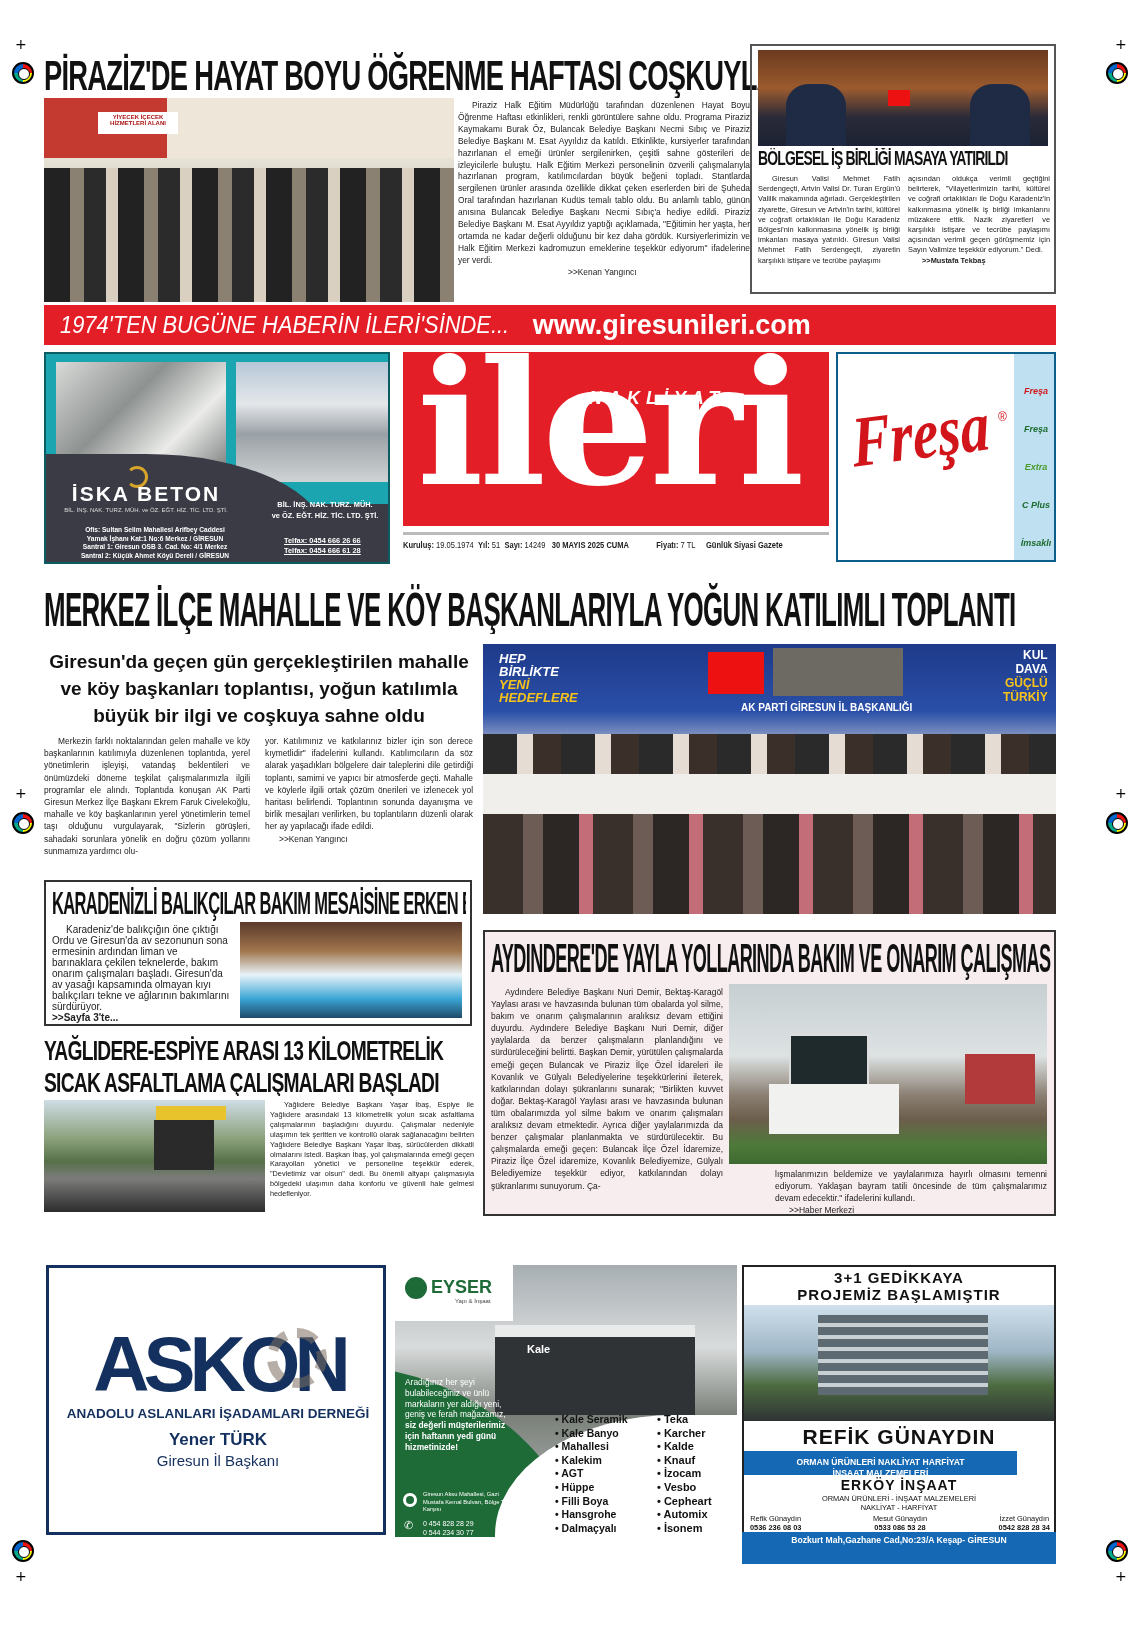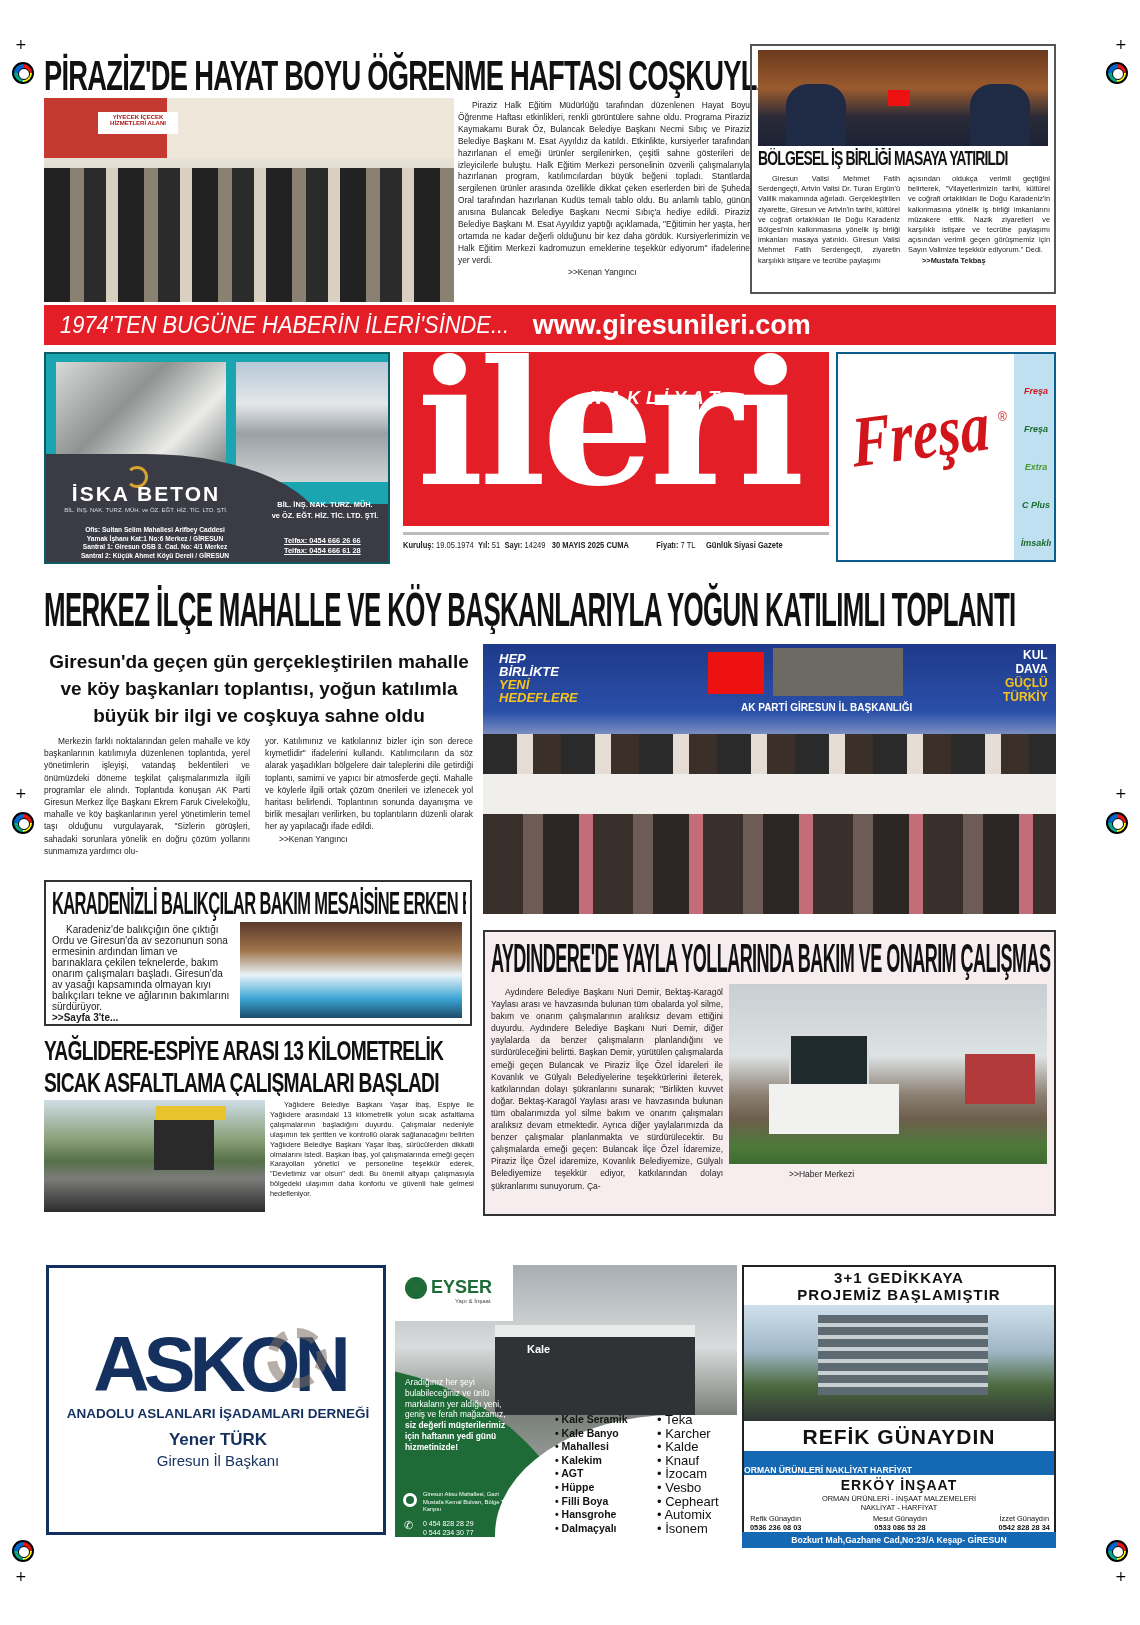--- a/index.html
+++ b/index.html
@@ -176,20 +176,21 @@
   </div>
   <div class="abs body" style="left:6px;top:54px;width:232px;font-size:8.5px;line-height:12.1px">
       <p>Aydındere Belediye Başkanı Nuri Demir, Bektaş-Karagöl Yaylası arası ve havzasında bulunan tüm obalarda yol silme, bakım ve onarım çalışmalarının aralıksız devam ettiğini duyurdu. Aydındere Belediye Başkanı Nuri Demir, diğer yaylalarda da benzer çalışmaların planlandığını ve sürdürüleceğini belirtti. Başkan Demir, yürütülen çalışmalarda emeği geçen Bulancak ve Piraziz İlçe Özel İdareleri ile Kovanlık ve Gülyalı Belediyelerine teşekkürlerini ileterek, katkılarından dolayı şükranlarını sunarak; "Birlikten kuvvet doğar. Bektaş-Karagöl Yaylası arası ve havzasında bulunan tüm obalarımızda yol silme bakım ve onarım çalışmaları aralıksız devam etmektedir. Ayrıca diğer yaylalarımızda da benzer çalışmalar planlanmakta ve sürdürülecektir. Bu çalışmalarda emeği geçen: Bulancak İlçe Özel İdaremize, Piraziz İlçe Özel idaremize, Kovanlık Belediyemize, Gülyalı Belediyemize teşekkür ediyor, katkılarından dolayı şükranlarımı sunuyorum. Ça-</p>
     </div>
   <div class="photo" style="left:244px;top:52px;width:318px;height:180px;background:linear-gradient(180deg,#c7cfd2 0%,#dde2e3 40%,#8a7f72 62%,#6d5e4c 75%,#4d7a3a 90%,#3e6a30 100%)">
     <div class="abs" style="left:60px;top:50px;width:80px;height:60px;background:#1e2a2c;border:2px solid #ddd"></div>
     <div class="abs" style="left:40px;top:100px;width:130px;height:50px;background:#f1f2f0"></div>
     <div class="abs" style="left:236px;top:70px;width:70px;height:50px;background:#b23a3a"></div>
   </div>
   <div class="abs body" style="left:290px;top:236px;width:272px;font-size:8.5px;line-height:12.1px">
+    <p style="text-indent:0">lışmalarımızın beldemize ve yaylalarımıza hayırlı olmasını temenni ediyorum. Yaklaşan bayram tatili öncesinde de tüm çalışmalarımız devam edecektir." ifadelerini kullandı.</p>
     <div style="padding-left:14px">&gt;&gt;Haber Merkezi</div>
   </div>
 </div>
 
 <div class="abs" style="left:46px;top:1265px;width:340px;height:270px;border:3px solid #14305e;background:#fff">
   <div class="abs" style="left:8px;top:56px;width:324px;text-align:center;color:#14305e;font-weight:bold;font-size:78px;letter-spacing:-6px;line-height:80px">ASKON</div>
   <div class="abs" style="left:218px;top:60px;width:60px;height:60px;border-radius:50%;border:10px dashed #7d6f60;opacity:.55"></div>
   <div class="abs" style="left:4px;top:138px;width:330px;text-align:center;color:#14305e;font-weight:bold;font-size:13.5px">ANADOLU ASLANLARI İŞADAMLARI DERNEĞİ</div>
   <div class="abs" style="left:4px;top:162px;width:330px;text-align:center;color:#14305e;font-weight:bold;font-size:17px">Yener TÜRK</div>
   <div class="abs" style="left:4px;top:184px;width:330px;text-align:center;color:#14305e;font-size:15px">Giresun İl Başkanı</div>
@@ -220,21 +221,21 @@
     <div>• <span>Kale Banyo</span></div>
     <div>• <span>Mahallesi</span></div>
     <div>• <span>Kalekim</span></div>
     <div>• <span>AGT</span></div>
     <div>• <span>Hüppe</span></div>
     <div>• <span>Filli Boya</span></div>
     <div>• <span>Hansgrohe</span></div>
     <div>• <span>Dalmaçyalı</span></div>
     <div>• <span>Aksy Bagno</span></div>
   </div>
-  <div class="abs" style="left:262px;top:148px;font-size:13px;font-weight:normal;line-height:13.6px;color:#111">
+  <div class="abs" style="left:262px;top:148px;font-size:11px;font-weight:bold;line-height:13.6px;color:#111">
     <div>• <span>Teka</span></div>
     <div>• <span>Karcher</span></div>
     <div>• <span>Kalde</span></div>
     <div>• <span>Knauf</span></div>
     <div>• <span>İzocam</span></div>
     <div>• <span>Vesbo</span></div>
     <div>• <span>Cepheart</span></div>
     <div>• <span>Automix</span></div>
     <div>• <span>İsonem</span></div>
   </div>
@@ -242,28 +243,28 @@
 
 <div class="abs" style="left:742px;top:1265px;width:314px;height:272px;border:2px solid #222;background:#fff;overflow:hidden">
   <div class="abs" style="left:0;top:2px;width:310px;text-align:center;font-weight:bold;font-size:15px;line-height:17px;letter-spacing:1px">
     <div>3+1 GEDİKKAYA</div>
       <div>PROJEMİZ BAŞLAMIŞTIR</div>
   </div>
   <div class="photo" style="left:0;top:38px;width:310px;height:116px;background:linear-gradient(180deg,#cfe0ec 0%,#9fb6c6 40%,#4b6a3e 70%,#2f3436 100%)">
     <div class="abs" style="left:74px;top:10px;width:170px;height:80px;background:repeating-linear-gradient(180deg,#5e6a72 0 8px,#c9d0d3 8px 12px)"></div>
   </div>
   <div class="abs" style="left:0;top:158px;width:310px;text-align:center;font-weight:bold;font-size:21px;letter-spacing:1px">REFİK GÜNAYDIN</div>
-  <div class="abs" style="left:0;top:184px;width:310px;height:24px;background:#1468b4;color:#fff;text-align:left;font-weight:bold;font-size:8.6px;line-height:10.5px;padding-top:14px">
+  <div class="abs" style="left:0;top:184px;width:273px;height:24px;background:#1468b4;color:#fff;text-align:center;font-weight:bold;font-size:8.6px;line-height:10.5px;padding-top:6px">
     <div>ORMAN ÜRÜNLERİ NAKLİYAT HARFİYAT</div>
       <div>İNŞAAT MALZEMELERİ</div>
   </div>
   <div class="abs" style="left:0;top:210px;width:310px;text-align:center;font-weight:bold;font-size:14px;letter-spacing:1px">ERKÖY İNŞAAT</div>
   <div class="abs" style="left:0;top:227px;width:310px;text-align:center;font-weight:normal;font-size:7.4px;line-height:9px">
     <div>ORMAN ÜRÜNLERİ - İNŞAAT MALZEMELERİ</div>
       <div>NAKLİYAT - HARFİYAT</div>
   </div>
   <div class="abs" style="left:6px;top:247px;width:300px;display:flex;justify-content:space-between;font-size:7.4px;line-height:9px;text-align:center">
     <div><div>Refik Günaydın</div><b>0536 236 08 03</b></div>
     <div><div>Mesut Günaydın</div><b>0533 086 53 28</b></div>
     <div><div>İzzet Günaydın</div><b>0542 828 28 34</b></div>
   </div>
 </div>
-<div class="abs" style="left:742px;top:1532px;width:314px;height:16px;background:#1468b4;color:#fff;text-align:center;font-weight:bold;font-size:8.6px;line-height:16px">Bozkurt Mah,Gazhane Cad,No:23/A Keşap- GİRESUN</div>
+<div class="abs" style="left:742px;top:1532px;width:314px;height:32px;background:#1468b4;color:#fff;text-align:center;font-weight:bold;font-size:8.6px;line-height:16px">Bozkurt Mah,Gazhane Cad,No:23/A Keşap- GİRESUN</div>
 
 </body></html>

